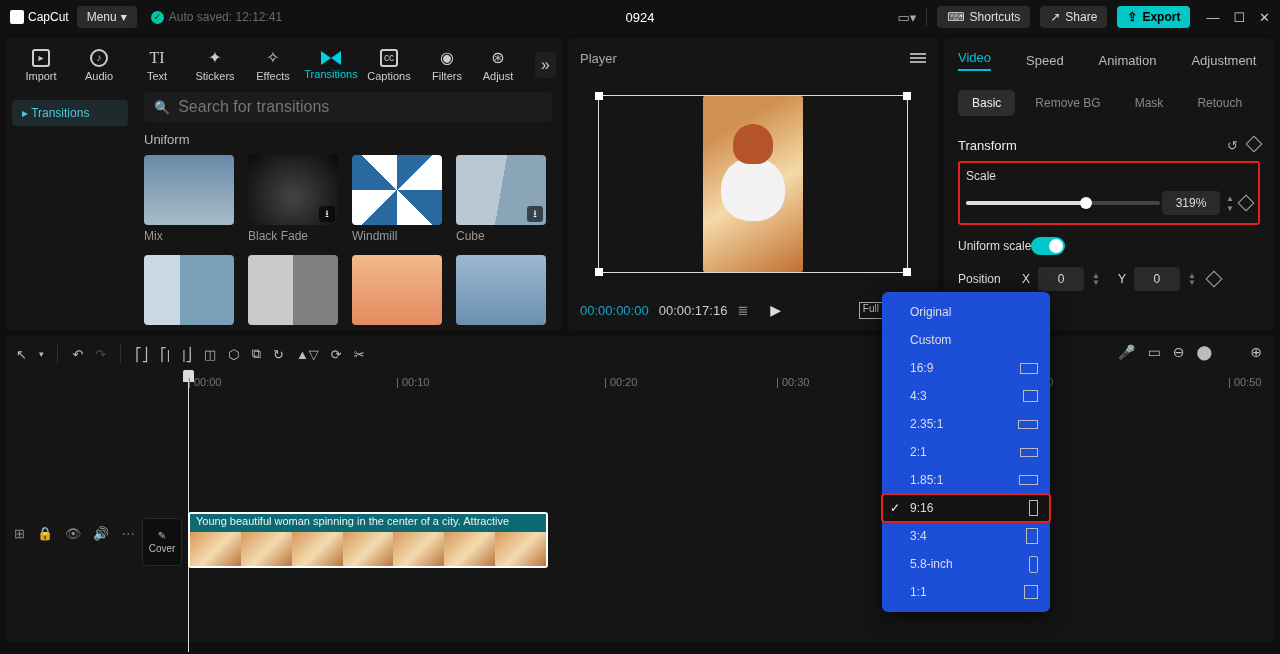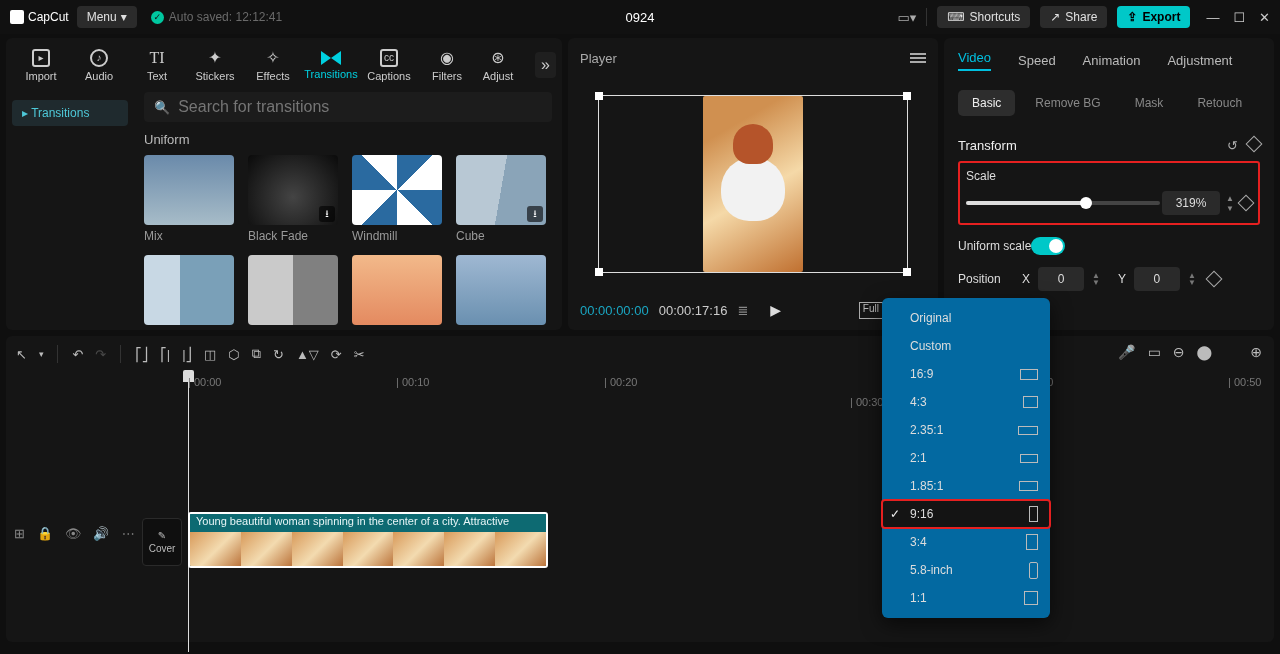--- a/index.html
+++ b/index.html
@@ -71,21 +71,21 @@
   .clip-img { width:100px; height:176px; background:linear-gradient(150deg,#d09050 20%,#f5d9a8 55%,#c07030); border-radius:2px; position:relative;}
   .clip-img:after{content:""; position:absolute; left:30px; top:28px; width:40px; height:40px; background:#b5542a; border-radius:50% 50% 40% 40%; box-shadow:0 45px 0 12px #f2f2f2;}
   .player-foot { height:40px; display:flex; align-items:center; padding:0 12px; gap:10px;}
   .time-cur{ color:#1aa6c2; font-size:13px;}
   .time-tot{ color:#ccc; font-size:13px;}
   .pf-right{ margin-left:auto; display:flex; gap:10px; color:#bbb;}
   .pf-right span, .play-icon{ cursor:pointer; font-size:14px;}
   .play-icon{ margin-left:12px; color:#ddd;}
 
   .panel-props { width:330px; background:#151515; border-radius:6px; padding:0 0 8px 0;}
-  .prop-tabs { display:flex; height:44px; align-items:center; padding:0 14px; gap:27px; font-size:13px;}
+  .prop-tabs { display:flex; height:44px; align-items:center; padding:0 14px; gap:35px; font-size:13px;}
   .prop-tab { color:#bbb; cursor:pointer;}
   .prop-tab.active { color:#00c0e0; border-bottom:2px solid #00c0e0; padding-bottom:4px;}
   .prop-subtabs { display:flex; padding:8px 14px; gap:6px; align-items:center;}
   .pill { background:transparent; color:#888; padding:6px 14px; border-radius:5px; font-size:12px;}
   .pill.active{ background:#2d2d2d; color:#eee;}
   .prop-body { padding:6px 14px;}
   .row-header { display:flex; align-items:center; justify-content:space-between; color:#eee; font-size:13px; margin:8px 0;}
   .row-header .rh-icons{ display:flex; gap:10px; color:#aaa;}
   .red-box { border:2px solid #e52020; border-radius:3px; padding:6px 6px 8px 6px; margin-top:4px;}
   .label { color:#ddd; font-size:12px; margin-bottom:8px; display:block;}
@@ -116,22 +116,22 @@
   .track-left { position:absolute; left:8px; top:130px; display:flex; gap:12px; color:#888; font-size:13px; align-items:center;}
   .cover-cell { position:absolute; left:136px; top:122px; width:40px; height:48px; color:#bbb; font-size:10px; display:flex; flex-direction:column; align-items:center; justify-content:center; gap:2px; background:#0f0f0f; border-radius:4px; border:1px solid #2a2a2a;}
   .clip { position:absolute; left:182px; top:116px; width:360px; height:56px; background:#0d5a60; border:2px solid #fff; border-radius:3px; overflow:hidden;}
   .clip-title { background:#0d6a72; height:18px; font-size:11px; color:#e8f6f7; padding:1px 6px; white-space:nowrap; overflow:hidden;}
   .clip-thumbs { height:38px; display:flex;}
   .clip-thumbs div{ flex:1; background:linear-gradient(135deg,#d89a5a,#f3dbb0,#b66a30);}
   .tl-right-icons{ position:absolute; right:12px; top:8px; display:flex; gap:12px; color:#bbb; font-size:14px;}
 
   
   .ratio-menu {
-    position:absolute; left:882px; top:298px; width:168px;
-    background:#0369a1; border-radius:6px; padding:6px 0;
+    position:absolute; left:882px; top:292px; width:168px;
+    background:#1d4ed8; border-radius:6px; padding:6px 0;
     box-shadow:0 6px 20px rgba(0,0,0,.6); z-index:50;
   }
   .ratio-item { height:28px; display:flex; align-items:center; padding:0 12px 0 28px; position:relative; color:#ddd; font-size:12px; justify-content:space-between;}
   .ratio-item .chk{ position:absolute; left:8px; color:#eee; font-size:12px;}
   .ratio-item .ric{ width:16px; height:12px; border:1.5px solid #bbb;}
   .ratio-item.highlight { outline:2px solid #e52020; outline-offset:-1px; border-radius:3px; background:#141414;}
   .ric.r169{ width:18px;height:11px;} .ric.r43{width:15px;height:12px;}
   .ric.r235{width:20px;height:9px;} .ric.r21{width:18px;height:9px;}
   .ric.r185{width:19px;height:10px;} .ric.portrait{width:9px;height:16px;}
   .ric.r34{width:12px;height:16px;} .ric.r58{width:9px;height:17px;border-radius:2px;}
@@ -392,21 +392,21 @@
       <span>⬤</span>
       <span style="width:14px;"></span>
       <span>⊕</span>
     </div>
   </div>
   <div class="ruler">
     <div class="playhead" style="left:182px;"></div>
     <span class="tick" style="left:182px;">| <span>00:00</span></span>
     <span class="tick" style="left:390px;">| <span>00:10</span></span>
     <span class="tick" style="left:598px;">| <span>00:20</span></span>
-    <span class="tick" style="left:844px;margin-top:20px;">| <span>00:30</span></span>
+    <span class="tick" style="left:770px;">| <span>00:30</span></span>
     <span class="tick" style="left:1014px;">| <span>00:40</span></span>
     <span class="tick" style="left:1222px;">| <span>00:50</span></span>
   </div>
   <div class="track-area">
     <div class="track-left">
       <span>⊞</span>
       <span>🔒</span>
       <span>👁</span>
       <span>🔊</span>
       <span>⋯</span>

